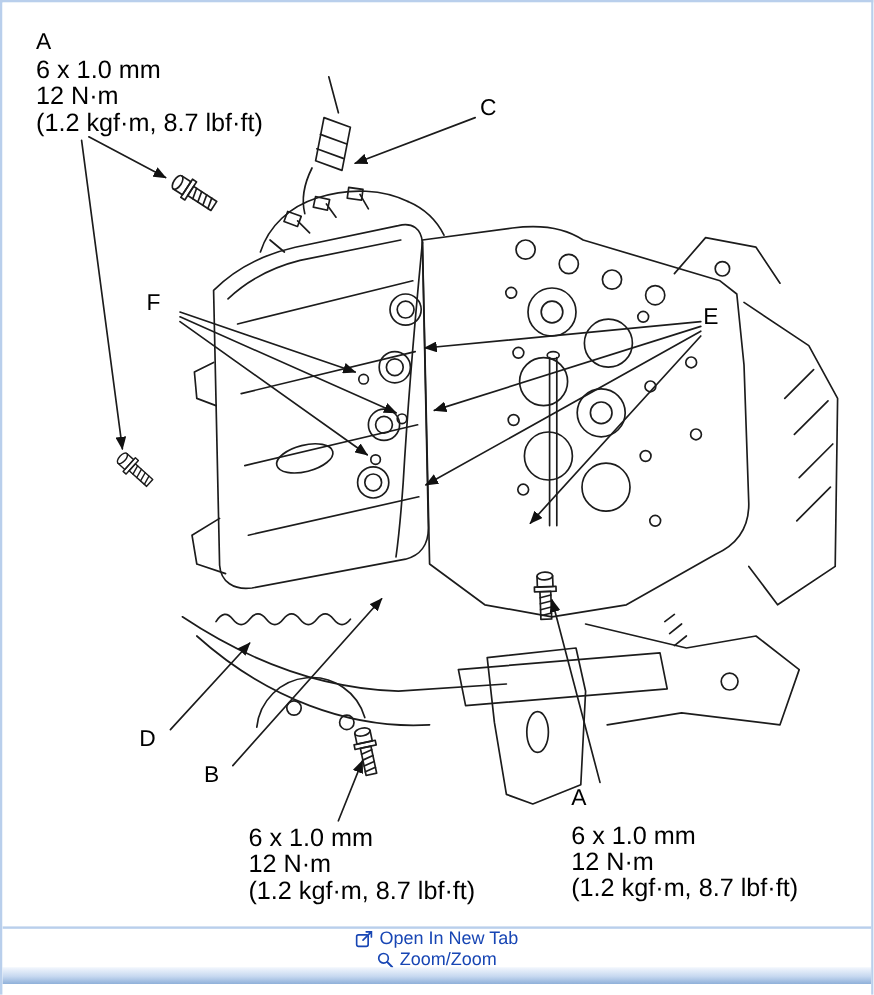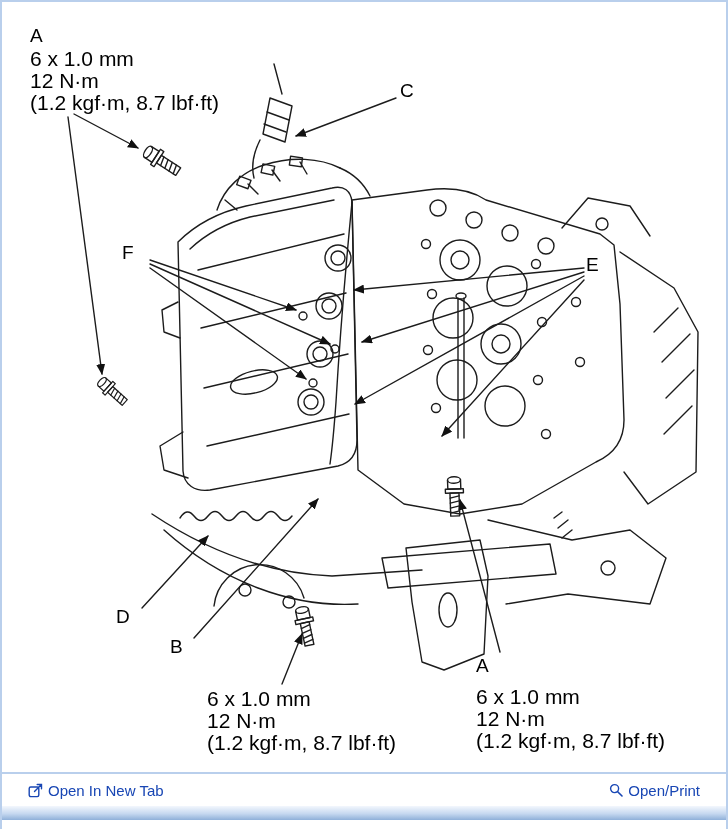--- a/index.html
+++ b/index.html
@@ -13,21 +13,21 @@
     fill:none;stroke:#1c1c1c;stroke-width:1.4;stroke-linecap:round;stroke-linejoin:round;
   }
   .leader{fill:none;stroke:#111;stroke-width:1.2;marker-end:url(#arw);}
   .spec-block{position:absolute;color:#000;}
   .callout-letter{font-size:19px;line-height:24px;color:#000;}
   .spec-line{font-size:21px;line-height:22px;white-space:nowrap;}
   .callout{position:absolute;font-size:19px;line-height:22px;color:#000;}
   .footer{
     position:absolute;left:0;top:770px;width:724px;height:34px;box-sizing:border-box;
     border-top:2px solid #b9cfec;background:#fff;
-    display:flex;justify-content:space-between;align-items:center;padding:0 26px;
+    display:flex;justify-content:space-between;align-items:center;padding:0 26px;flex-direction:column;
   }
   .footer a{display:flex;align-items:center;gap:5px;color:#1846b4;text-decoration:none;font-size:15px;cursor:pointer;}
   .footer svg{display:block;}
   .bottom-band{
     position:absolute;left:0;top:804px;width:724px;height:14px;
     background:linear-gradient(to bottom,#f3f7fd 0%,#c6d8f0 55%,#8fb0d9 100%);
   }
 </style>
 </head>
 <body>
@@ -200,18 +200,18 @@
         <rect x="1.2" y="4" width="9.6" height="9.6" rx="1.5" fill="none" stroke="#1846b4" stroke-width="1.4"></rect>
         <path d="M6.5,8.5 L13.2,1.8 M9.2,1.5 H13.5 V5.8" fill="none" stroke="#1846b4" stroke-width="1.4" stroke-linecap="round"></path>
       </svg>
       <span>Open In New Tab</span>
     </a>
     <a>
       <svg width="14" height="14" viewBox="0 0 14 14">
         <circle cx="5.6" cy="5.6" r="4" fill="none" stroke="#1846b4" stroke-width="1.4"></circle>
         <path d="M8.7,8.7 L13,13" stroke="#1846b4" stroke-width="1.6" stroke-linecap="round"></path>
       </svg>
-      <span>Open/Print</span>
+      <span>Zoom/Zoom</span>
     </a>
   </div>
 
   <div class="bottom-band"></div>
 </div>
 
 </body></html>

